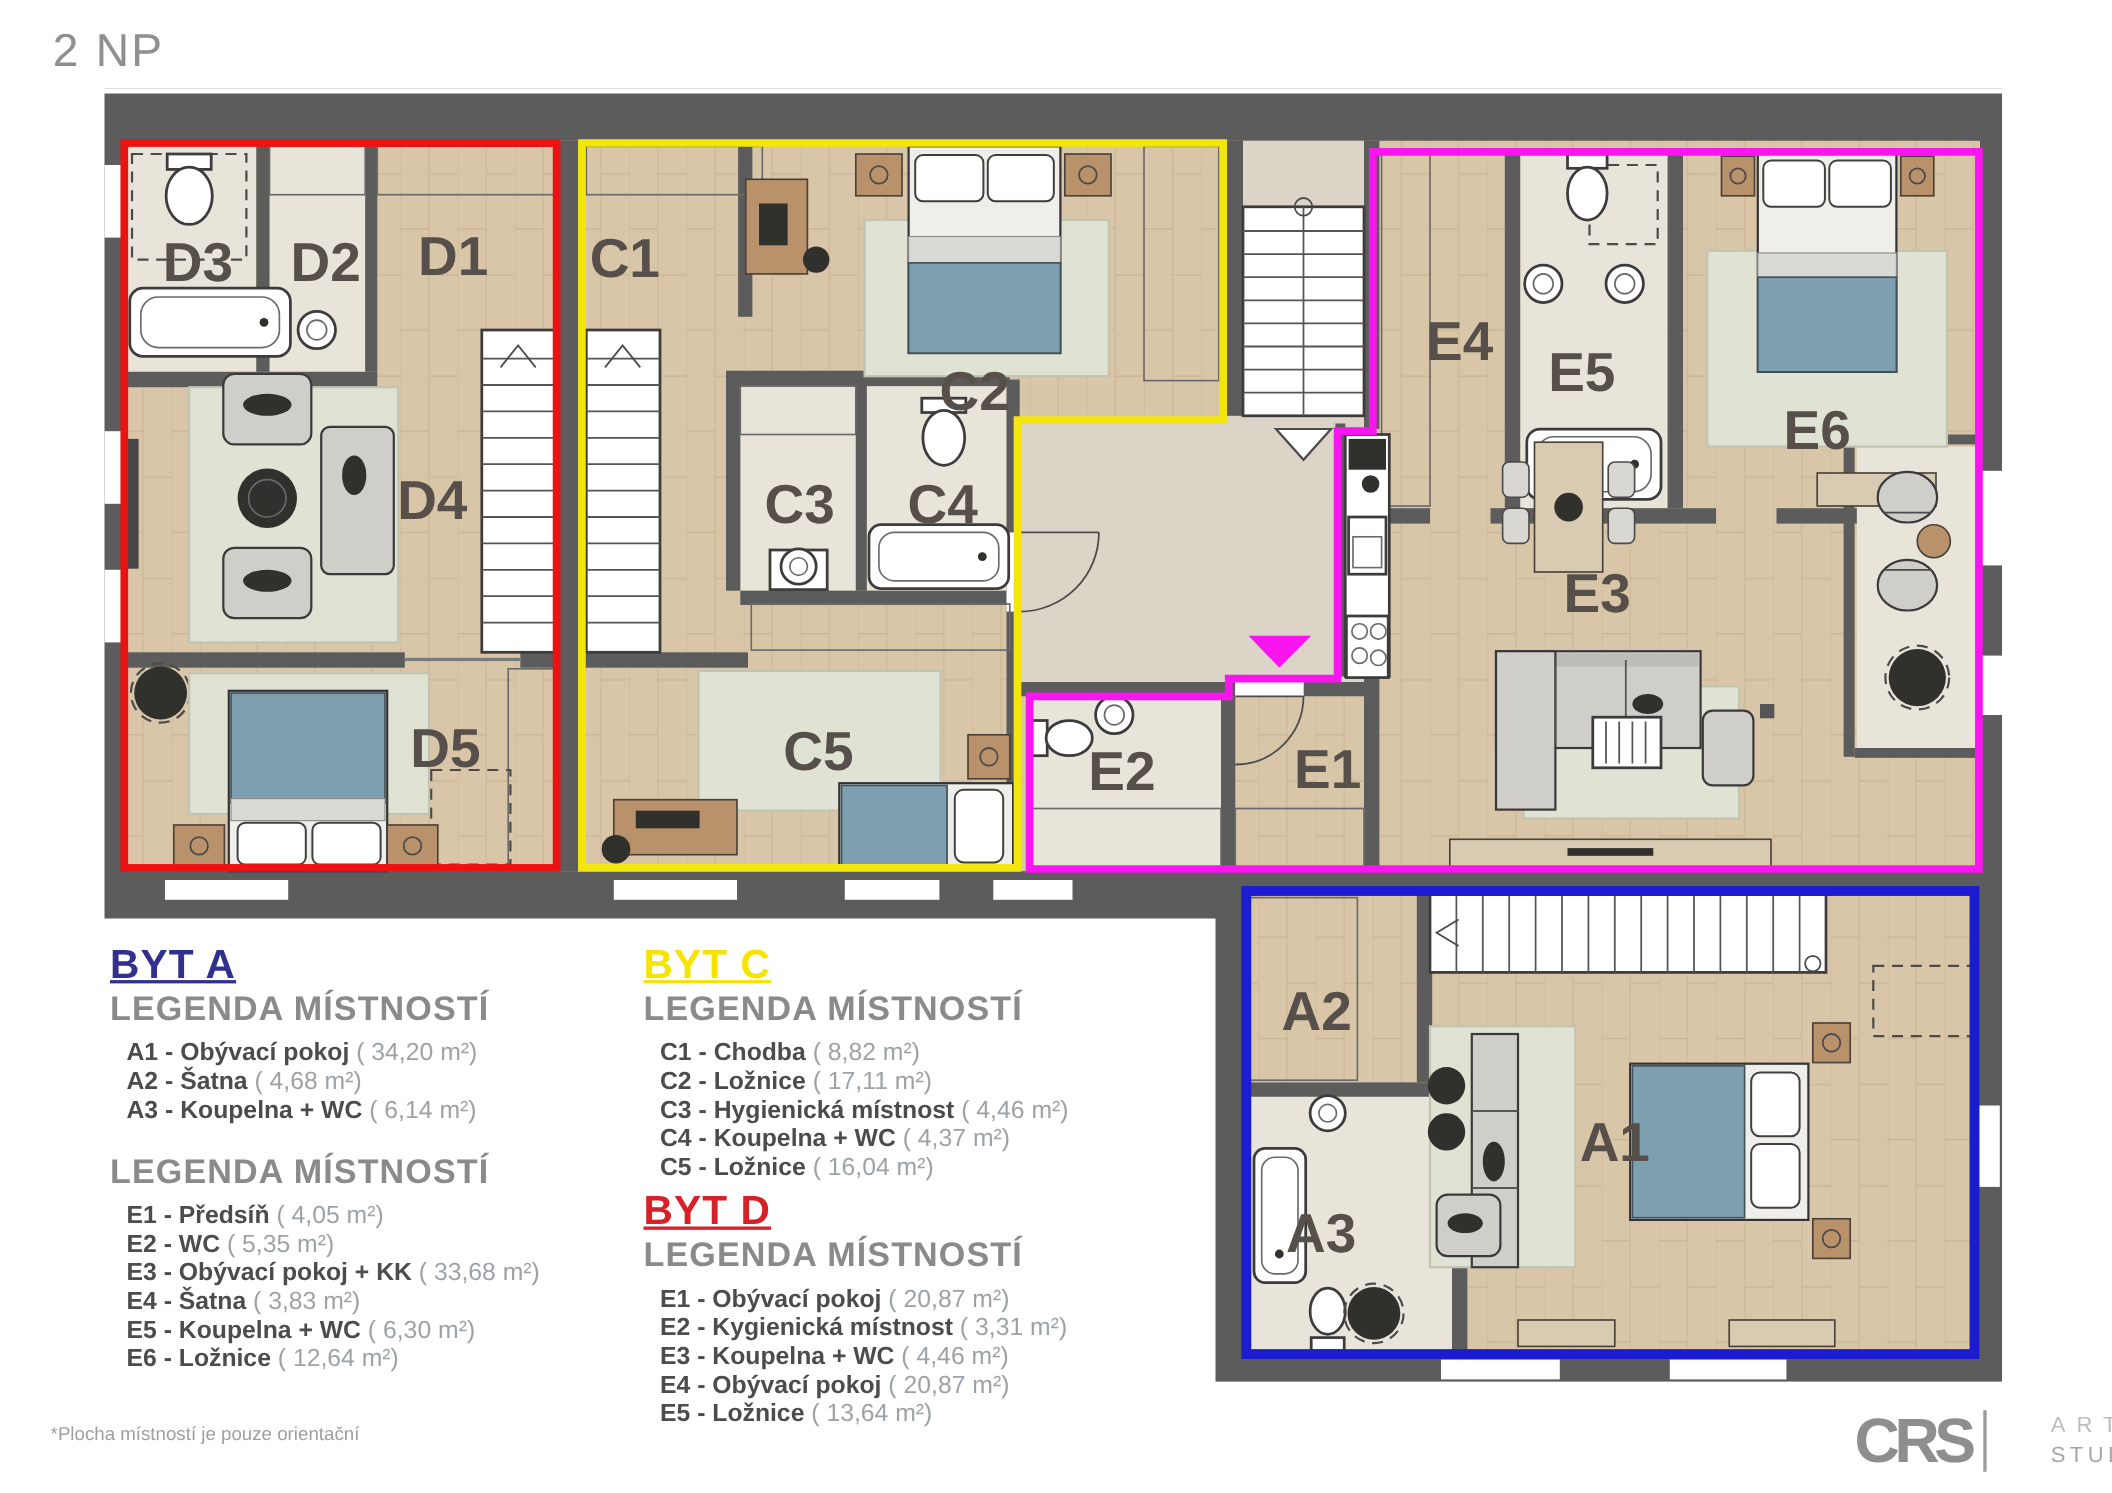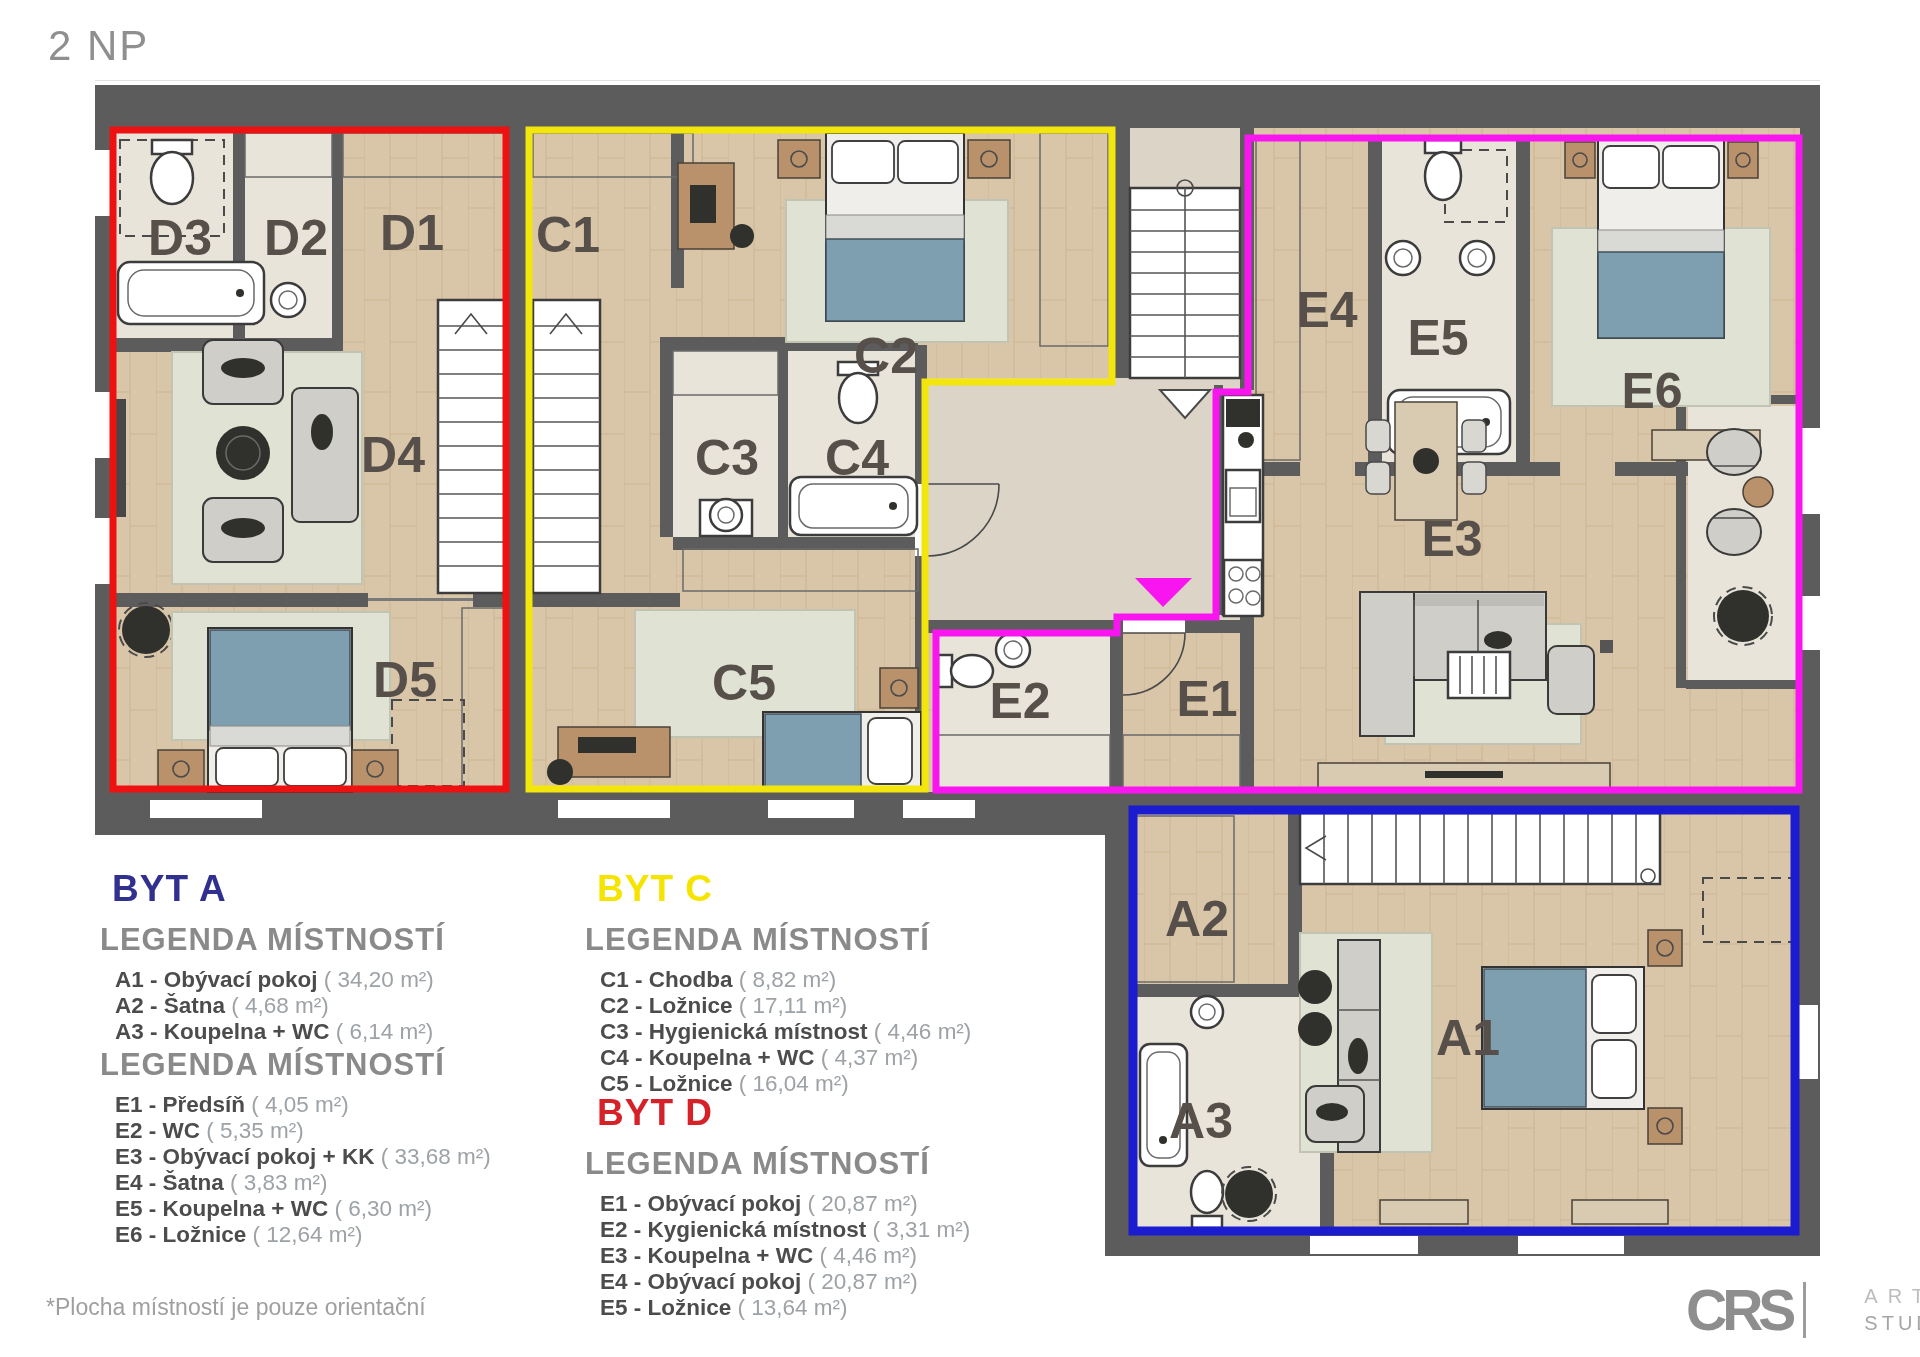--- a/index.html
+++ b/index.html
@@ -29,26 +29,26 @@
   .drk{fill:#30302c;}
   .stair{stroke:#555555;stroke-width:1.6;fill:none;}
   .thin{stroke:#4a4a4a;stroke-width:1.6;fill:none;}
   .dash{stroke:#4a4a4a;stroke-width:2;fill:none;stroke-dasharray:10 7;}
   .lbl{font-family:"Liberation Sans",sans-serif;font-weight:700;font-size:50px;
        fill:#57504a;text-anchor:middle;}
   .frame{fill:#f0eeea;stroke:#333;stroke-width:2;}
 
   
   .legend{position:absolute;width:500px;}
-  .legend h2{margin:12px;font-size:37px;font-weight:700;letter-spacing:1px;}
+  .legend h2{margin:0;font-size:37px;font-weight:700;letter-spacing:1px;text-decoration:underline;}
   .legend .sub{font-size:31px;color:#8a8a8a;font-weight:700;letter-spacing:1px;margin:1px 0 9px 0;}
   .legend .row{font-size:22.5px;line-height:26px;padding-left:15px;white-space:nowrap;}
   .legend .row b{color:#4c4c4c;font-weight:700;}
   .legend .row span{color:#9da2a6;font-weight:400;}
-  .footnote{position:absolute;left:46px;top:1294px;font-size:23px;color:#9f9f9f;}
+  .footnote{position:absolute;left:46px;top:1294px;font-size:17px;color:#9f9f9f;}
   .logo{position:absolute;left:1686px;top:1280px;display:flex;align-items:center;}
   .logo .brand{font-size:57px;font-weight:700;color:#8e8e8e;letter-spacing:-5px;line-height:60px;}
   .logo .bar{width:3px;height:56px;background:#9c9c9c;margin:0 10px 0 12px;}
   .logo .words{display:flex;flex-direction:column;justify-content:center;margin-left:48px;}
   .logo .w1{font-size:20px;letter-spacing:10px;color:#bdbdbd;line-height:27px;}
   .logo .w2{font-size:20px;letter-spacing:4px;color:#a6a6a6;line-height:27px;}
 </style>
 </head>
 <body>
 

